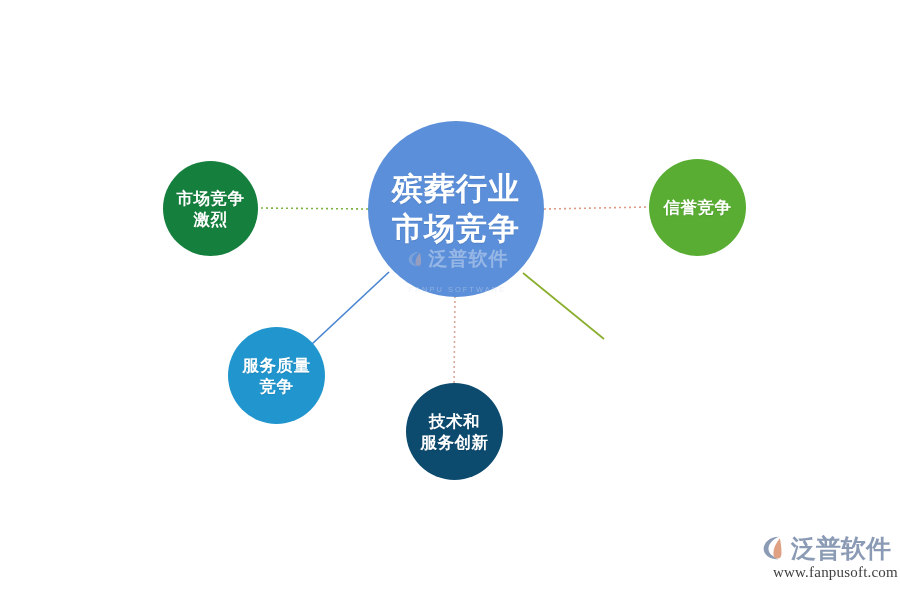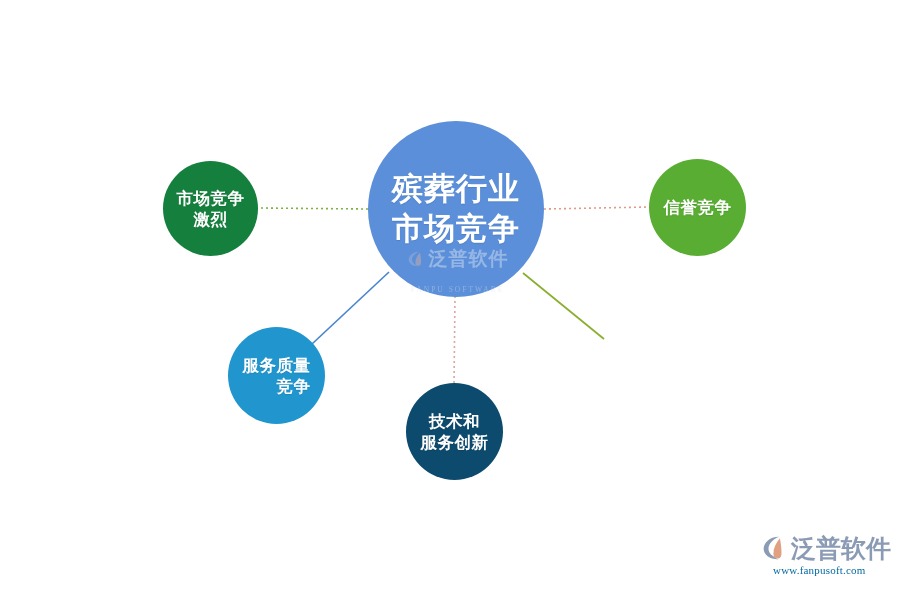--- a/index.html
+++ b/index.html
@@ -86,21 +86,20 @@
     z-index: 3;
   }
   #node-service {
     left: 228px;
     top: 327px;
     width: 97px;
     height: 97px;
     background: #2196ce;
     font-size: 16.5px;
     z-index: 3;
-    text-align: right;
   }
   #node-tech {
     left: 406px;
     top: 383px;
     width: 97px;
     height: 97px;
     background: #0c4a6e;
     font-size: 16.5px;
     z-index: 3;
   }
@@ -138,21 +137,21 @@
     color: #e9eef7;
     font-size: 19px;
     font-weight: bold;
     letter-spacing: 1px;
   }
   #center-watermark .wm-en {
     color: #d3dcec;
     font-size: 7.5px;
     letter-spacing: 2px;
     margin-top: 13px;
-    font-family: Liberation Serif, serif;
+    font-family: Liberation Sans, sans-serif;
     text-align: center;
   }
   .wm-mark {
     width: 18px;
     height: 18px;
     flex: 0 0 18px;
   }
 
   
   #corner-logo {
@@ -173,22 +172,22 @@
   }
   #corner-logo .logo-cn {
     color: #8b9bb5;
     font-size: 25px;
     font-weight: bold;
     letter-spacing: 0px;
     line-height: 1;
     font-family: "Liberation Sans", sans-serif;
   }
   #corner-logo .logo-url {
-    color: #0369a1;
-    font-size: 11px;
+    color: #404040;
+    font-size: 15px;
     letter-spacing: 0.2px;
     margin-top: 3px;
     margin-left: 11px;
     font-family: "Liberation Serif", serif;
   }
   .logo-mark {
     width: 26px;
     height: 26px;
     flex: 0 0 26px;
   }

